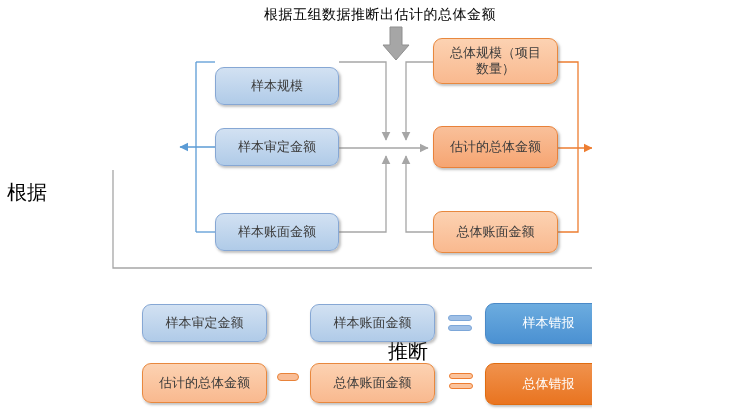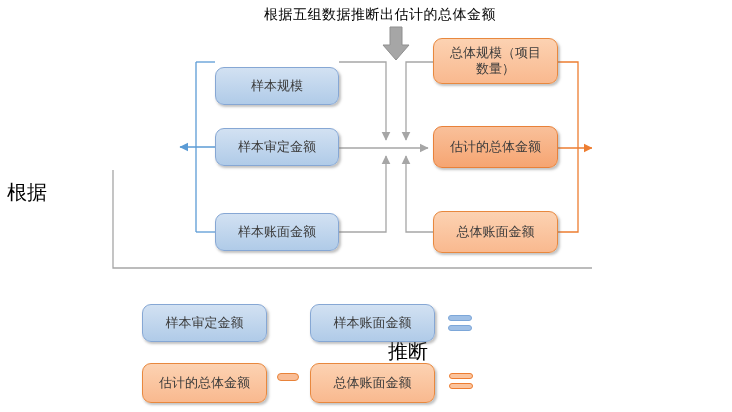--- a/index.html
+++ b/index.html
@@ -90,22 +90,24 @@
   <div class="box sorange" style="left:598px;top:124px;width:122px;height:46px;">总体数据</div>
 
   <div class="lbl" style="left:388px;top:298px;">推断</div>
 
   <div class="box lblue" style="left:142px;top:304px;width:125px;height:38px;">样本审定金额</div>
   <div class="box lblue" style="left:310px;top:304px;width:125px;height:38px;">样本账面金额</div>
   <div class="op-eq blue" style="left:448px;top:315px;">
       <i></i>
       <i></i>
     </div>
+  <div class="box sblue" style="left:485px;top:303px;width:127px;height:41px;">样本错报</div>
 
   <div class="box lorange" style="left:142px;top:363px;width:125px;height:40px;">估计的总体金额</div>
   <div class="op-minus" style="left:277px;top:373px;"></div>
   <div class="box lorange" style="left:310px;top:363px;width:125px;height:40px;">总体账面金额</div>
   <div class="op-eq orange" style="left:449px;top:373px;">
       <i></i>
       <i></i>
     </div>
+  <div class="box sorange" style="left:485px;top:363px;width:127px;height:42px;">总体错报</div>
 
 </div>
 
 </body></html>

